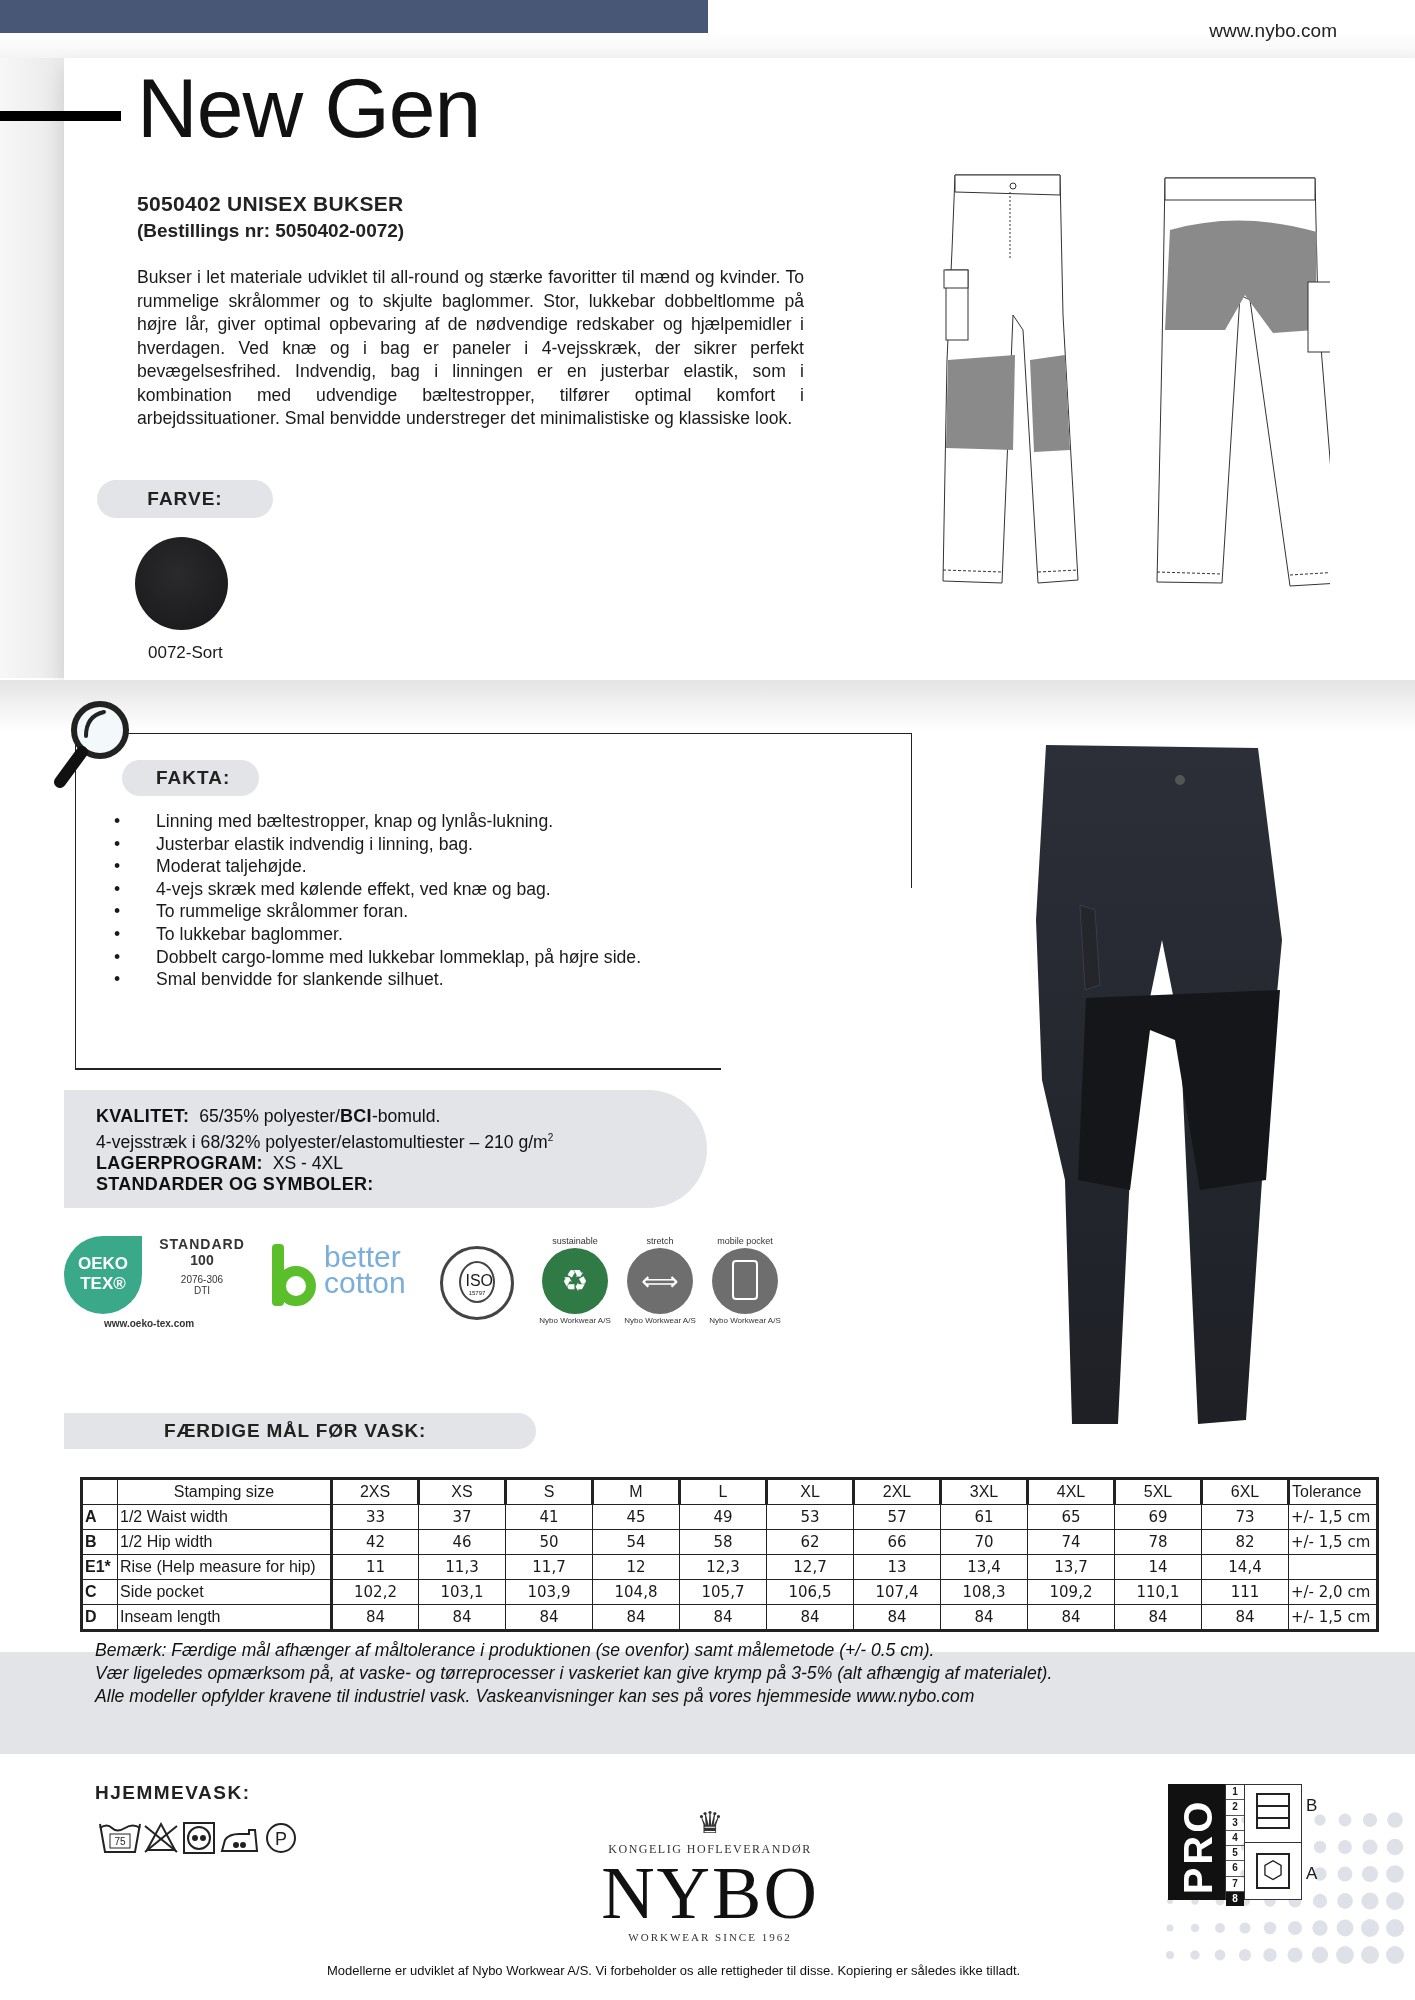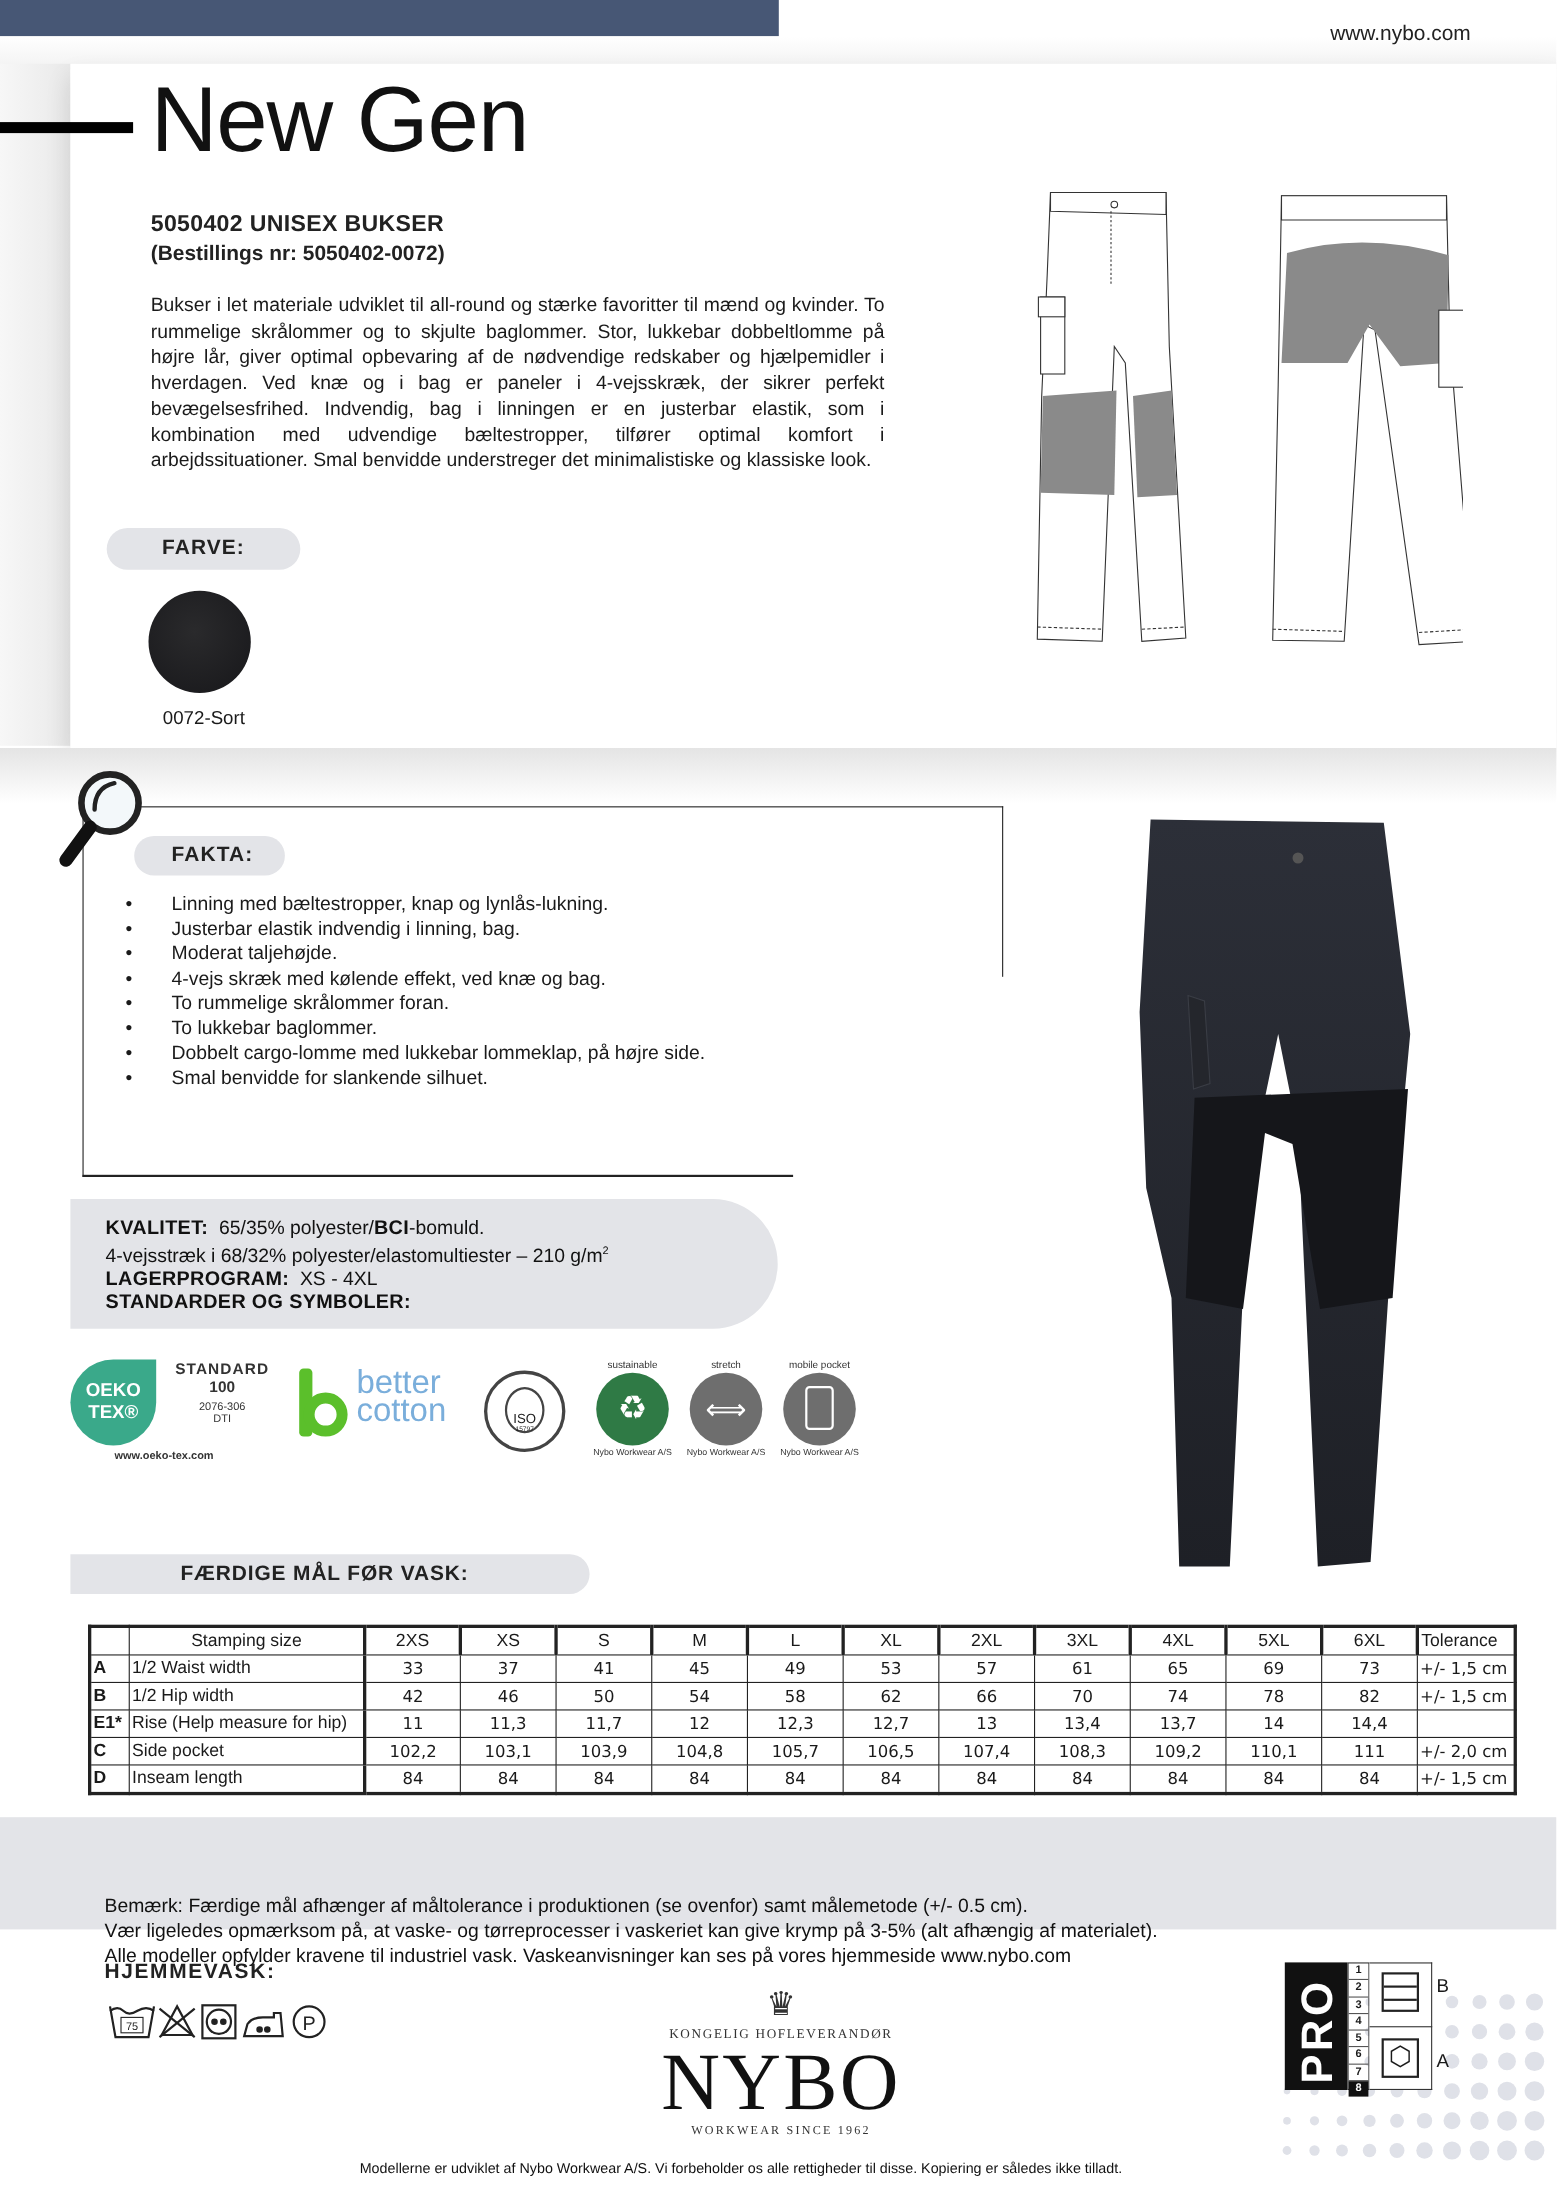--- a/index.html
+++ b/index.html
@@ -45,21 +45,21 @@
   table.sizes td { border:1.5px solid #222; height:24px; padding:0 2px; text-align:center; font-family:"DejaVu Sans", sans-serif; font-size:15px; }
   table.sizes td.code { width:30px; text-align:left; font-weight:700; font-family:"Liberation Sans", sans-serif; font-size:16px; }
   table.sizes td.lbl { width:208px; text-align:left; font-family:"Liberation Sans", sans-serif; font-size:16px; }
   table.sizes td.lbl.hd { text-align:center; }
   table.sizes td.num { width:80px; }
   table.sizes td.tol { width:82px; text-align:left; font-family:"DejaVu Sans", sans-serif; font-size:15px; }
   table.sizes tr.head td { font-family:"Liberation Sans", sans-serif; font-size:16px; }
   table.sizes td.thick-r { border-right:3px solid #222; }
   
   .note-band { left:0; top:1652px; width:1415px; height:102px; background:#e3e4e8; }
-  .note-text { left:95px; top:1721px; font-size:17.6px; line-height:23px; color:#111; }
+  .note-text { left:95px; top:1639px; font-size:17.6px; font-style:italic; line-height:23px; color:#111; }
   .wash-title { left:95px; top:1782px; font-size:19px; font-weight:700; letter-spacing:1.5px; color:#222; }
   .wash-icons { left:97px; top:1818px; width:220px; height:40px; }
   .logo-nybo { left:585px; top:1808px; width:250px; height:140px; text-align:center; }
   .crown { font-size:30px; color:#333; display:block; line-height:30px; }
   .kongelig { font-family:"Liberation Serif", serif; font-size:12px; letter-spacing:1.5px; color:#333; display:block; margin-top:4px; }
   .nybo-word { font-family:"Liberation Serif", serif; font-size:74px; letter-spacing:2px; color:#111; display:block; line-height:72px; }
   .since { font-family:"Liberation Serif", serif; font-size:11px; letter-spacing:2px; color:#333; display:block; margin-top:2px; }
   .footer { left:327px; top:1963px; font-size:13px; color:#111; }
   .pro-badge { left:1168px; top:1784px; width:134px; height:116px; }
   .dots { left:1160px; top:1800px; width:255px; height:200px; }
@@ -172,21 +172,21 @@
       <div style="position:absolute;left:0;top:0;width:12px;height:62px;background:#5bbf2b;border-radius:4px;"></div>
       <div style="position:absolute;left:4px;top:22px;width:40px;height:40px;border-radius:50%;border:10px solid #5bbf2b;box-sizing:border-box;"></div>
     </div>
     <div style="position:absolute;left:52px;top:0;color:#7aaedb;font-size:30px;line-height:26px;">
       <div>better</div>
       <div>cotton</div>
     </div>
   </div>
   <div style="position:absolute;left:380px;top:14px;width:74px;height:74px;border-radius:50%;border:3px solid #444;box-sizing:border-box;text-align:center;">
     <div style="margin:12px auto 0;width:36px;height:42px;border:2px solid #444;border-radius:50%;box-sizing:border-box;">
-      <div style="font-size:12px;margin-top:20px;">ISO</div>
+      <div style="font-size:16px;margin-top:9px;text-align:right;">ISO</div>
       <div style="font-size:6px;">15797</div>
     </div>
   </div>
   <div style="position:absolute;left:470px;top:4px;width:90px;height:100px;text-align:center;">
     <div style="font-size:9px;color:#333;">sustainable</div>
     <div style="margin:2px auto;width:66px;height:66px;border-radius:50%;background:#2f7a45;color:#fff;font-size:30px;line-height:66px;">♻</div>
     <div style="font-size:8px;color:#333;">Nybo Workwear A/S</div>
   </div>
   <div style="position:absolute;left:555px;top:4px;width:90px;height:100px;text-align:center;">
     <div style="font-size:9px;color:#333;">stretch</div>

